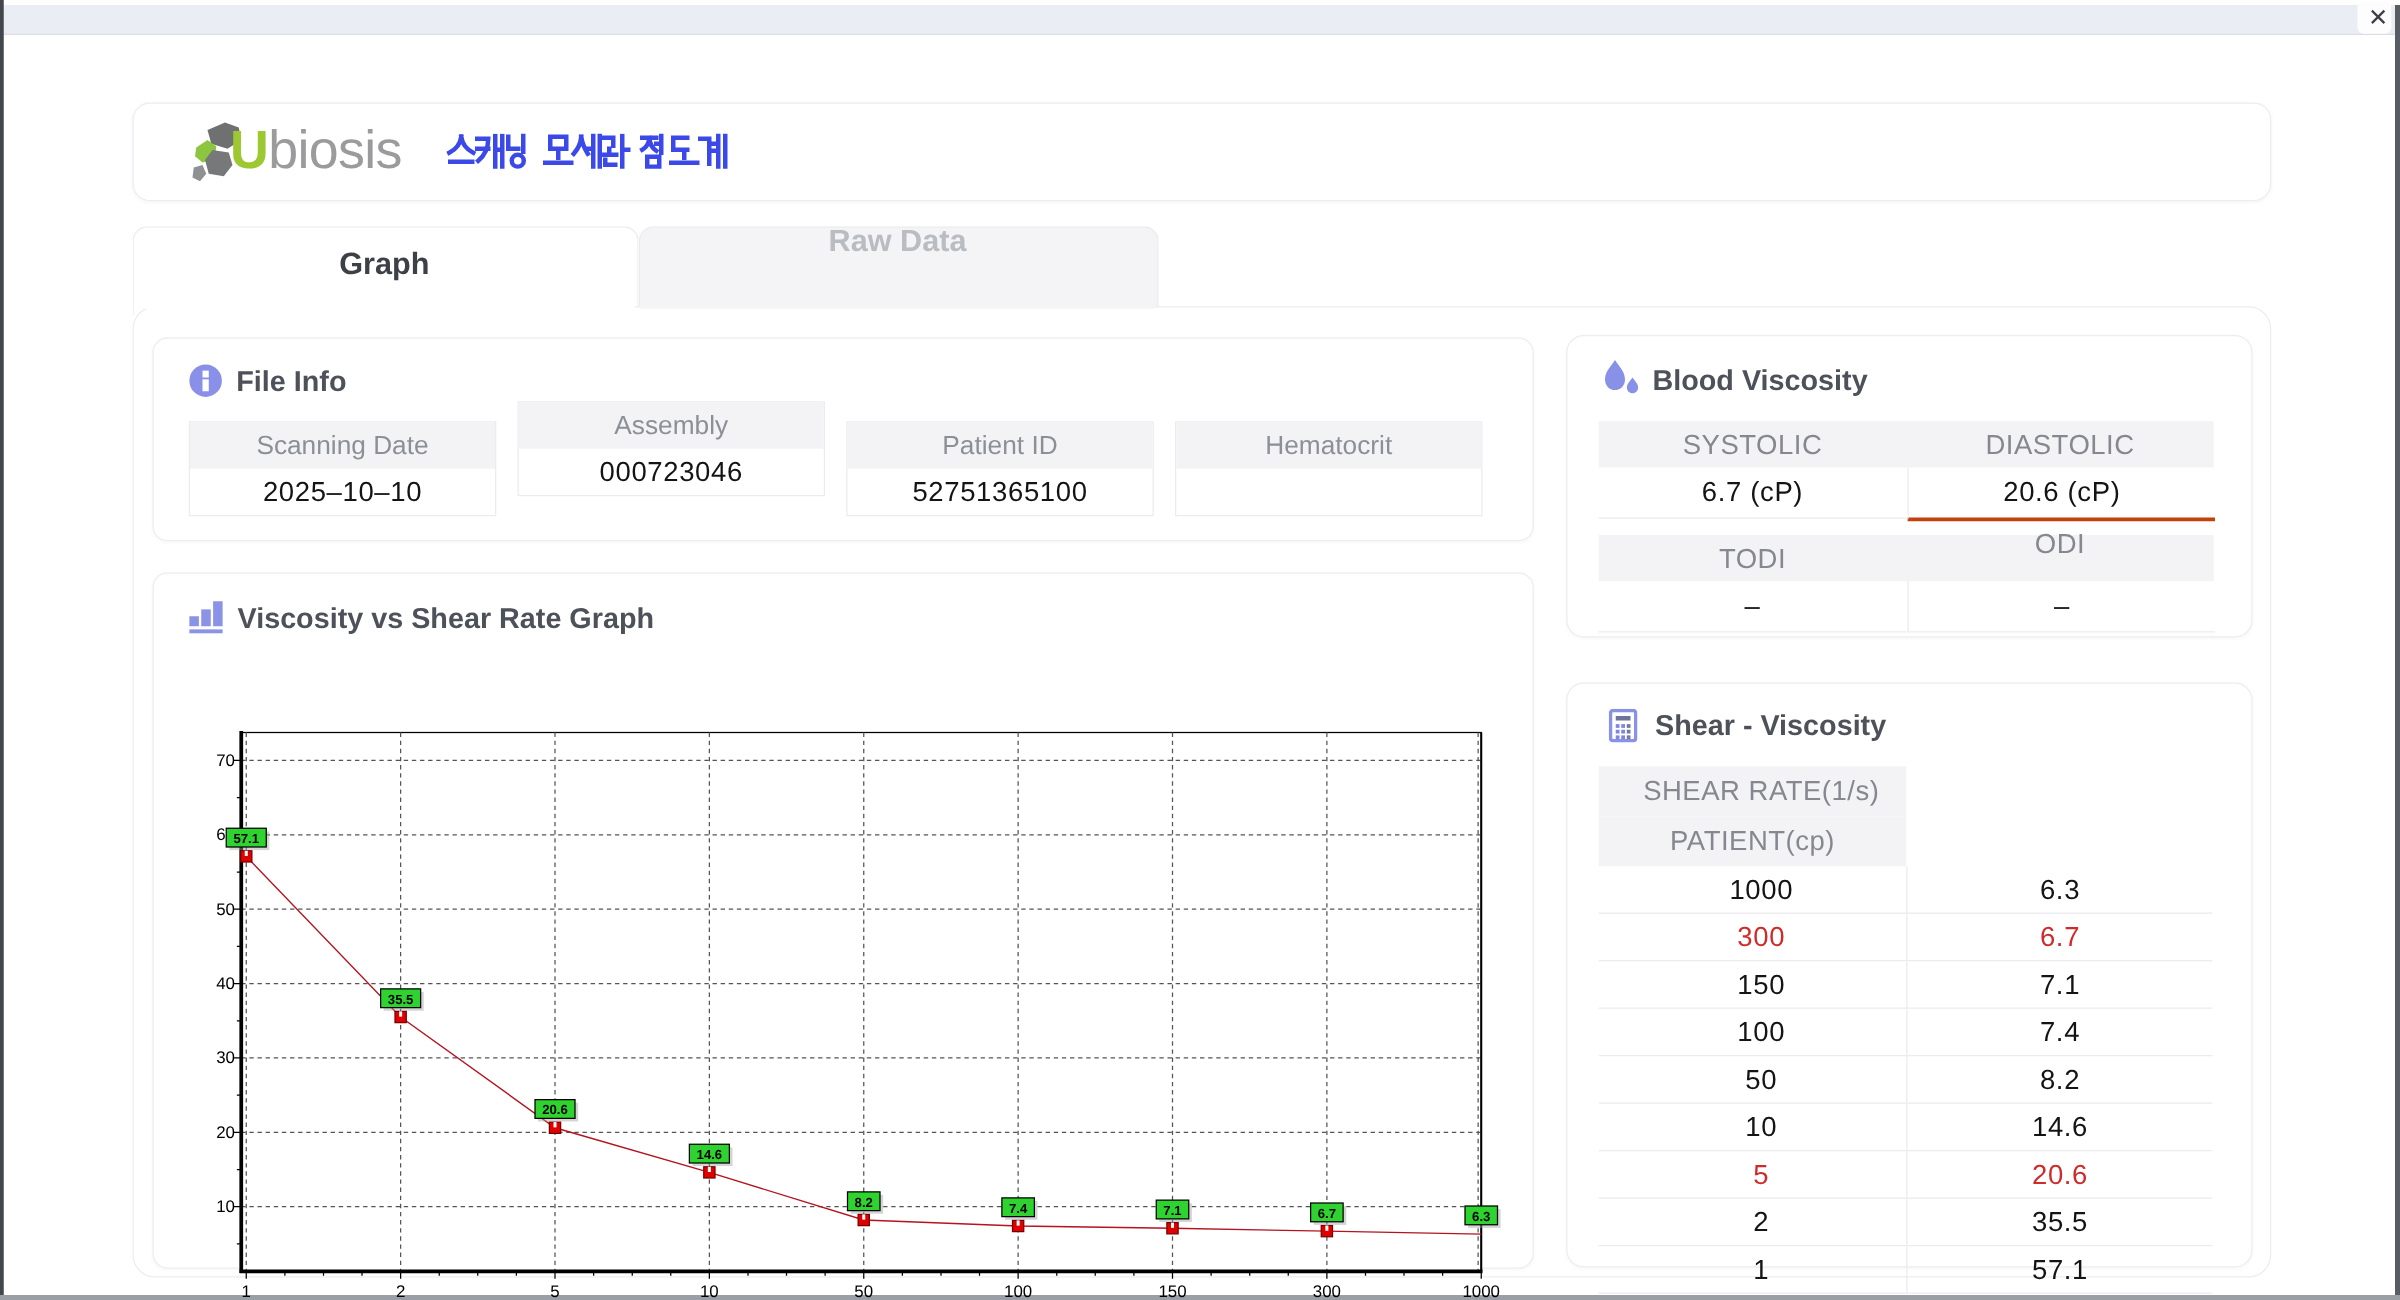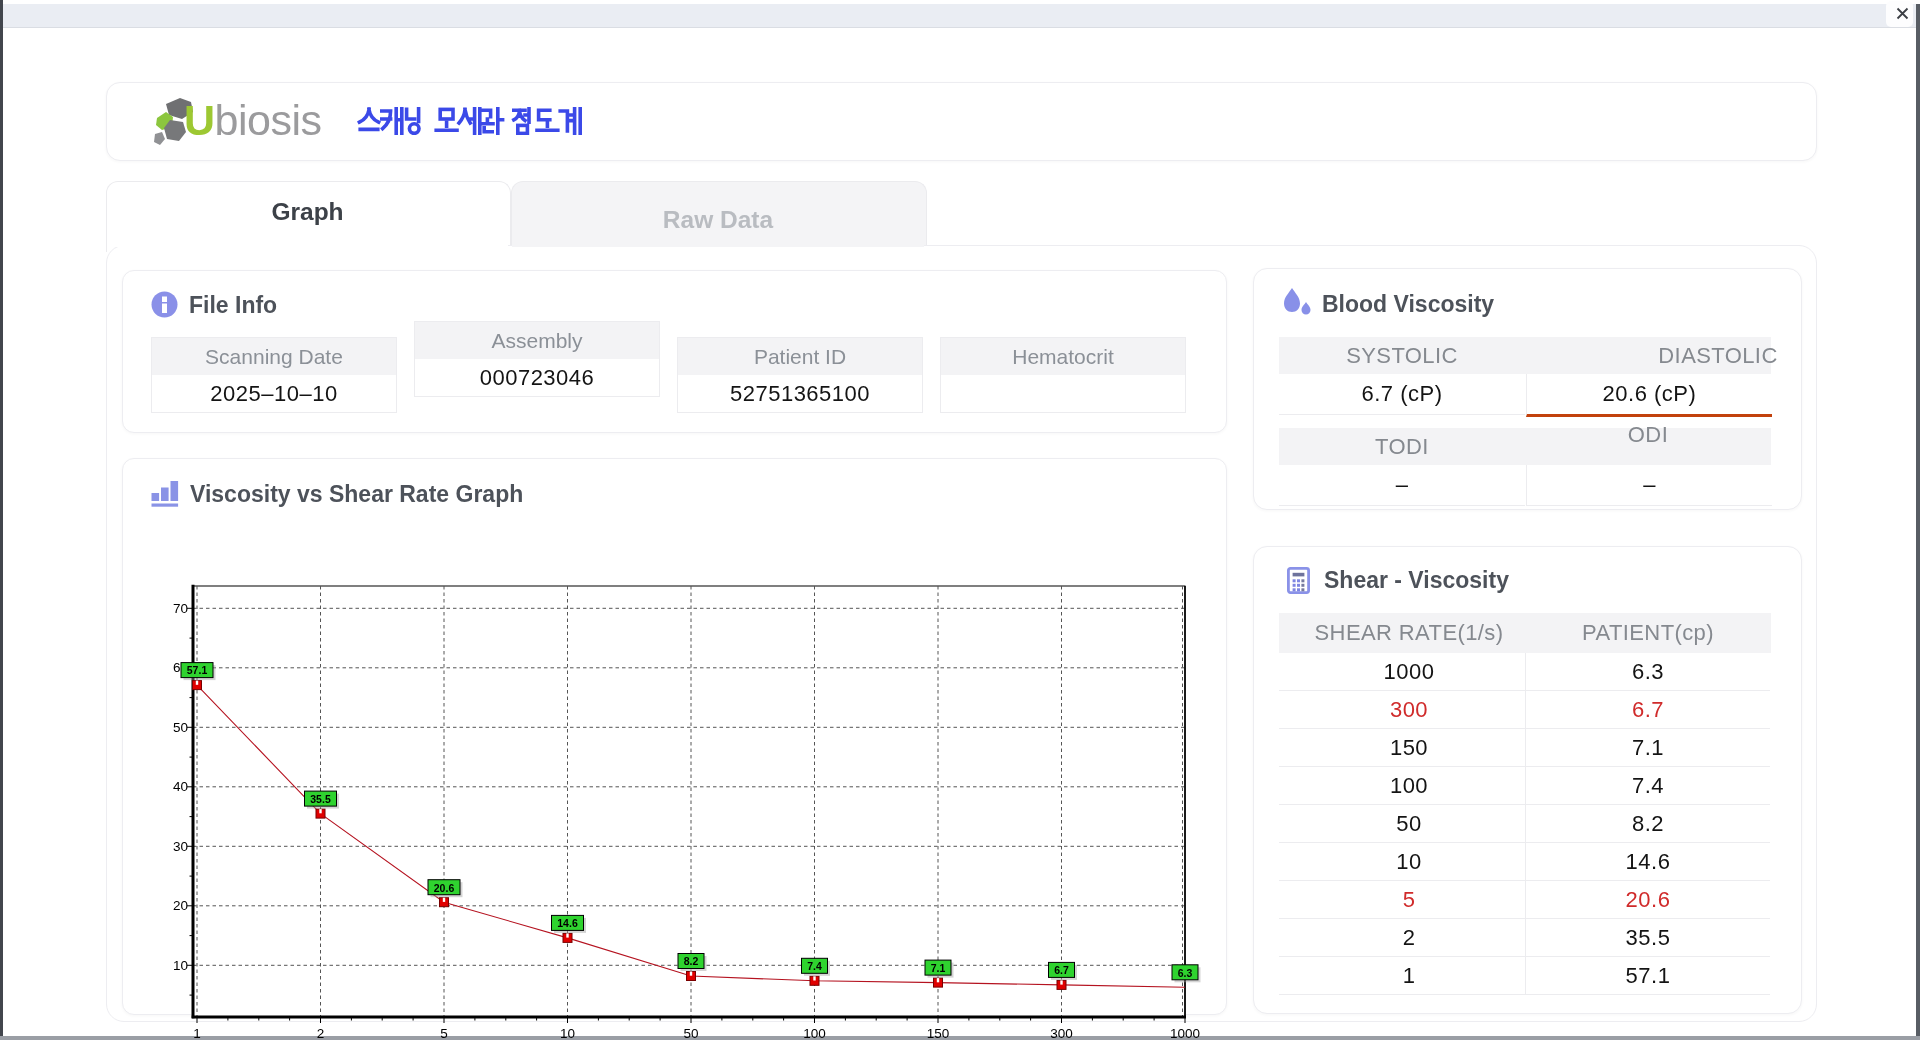--- a/index.html
+++ b/index.html
@@ -82,21 +82,21 @@
   <g transform="translate(252,0)">
     <path d="M2,5 H11 V30 M20,1 V33 M27,1 V33 M14,10 H20 M14,17 H20"></path>
   </g>
 </g>
 </svg>
 </div>
 
 <div class="abs" style="left:106px;top:181px;width:403px;height:70px;background:#fff;border:1px solid #ebebee;border-bottom:none;border-radius:12px 12px 0 0;"></div>
 <div class="abs" style="left:511px;top:181px;width:414px;height:70px;background:#f4f4f6;border:1px solid #ebebee;border-bottom:none;border-radius:12px 12px 0 0;"></div>
 <div class="abs" style="left:106px;top:181px;width:403px;height:62px;display:flex;align-items:center;justify-content:center;font-weight:bold;font-size:24.5px;color:#3c4148;">Graph</div>
-<div class="abs" style="left:511px;top:189px;width:414px;height:62px;display:flex;align-items:center;justify-content:center;font-weight:bold;font-size:24.5px;color:#b9bcc1;">Raw Data</div>
+<div class="abs" style="left:511px;top:163px;width:414px;height:62px;display:flex;align-items:center;justify-content:center;font-weight:bold;font-size:24.5px;color:#b9bcc1;">Raw Data</div>
 
 <div class="card" style="left:106px;top:245px;width:1709px;height:775px;border-radius:18px;box-shadow:none;"></div>
 
 <div class="abs" style="left:107px;top:244px;width:401px;height:3px;background:#fff;"></div>
 <div class="abs" style="left:512px;top:244px;width:412px;height:3px;background:#f4f4f6;"></div>
 
 <div class="card" style="left:122px;top:270px;width:1103px;height:161px;border-radius:12px;"></div>
 <div class="abs" style="left:151px;top:291px;">
   <svg width="27" height="27" viewBox="0 0 27 27">
     <circle cx="13.5" cy="13.5" r="13" fill="#8a90e8"></circle>
@@ -277,21 +277,21 @@
 <div class="abs" style="left:1283px;top:287px;">
   <svg width="30" height="32" viewBox="0 0 30 32">
     <path d="M9,1 C12,6 17,10 17,16.5 C17,21.5 13.4,25 9,25 C4.6,25 1,21.5 1,16.5 C1,10 6,6 9,1 Z" fill="#8890e8"></path>
     <path d="M23,15 C24.6,17.6 27.5,19.8 27.5,23 C27.5,25.7 25.5,27.6 23,27.6 C20.5,27.6 18.5,25.7 18.5,23 C18.5,19.8 21.4,17.6 23,15 Z" fill="#8890e8"></path>
   </svg>
 </div>
 <div class="abs ctitle" style="left:1322px;top:291px;">Blood Viscosity</div>
 <div id="bvtable">
   <div class="hdrrow abs" style="left:1279px;top:337px;width:492px;height:37px;"></div>
   <div class="hdrrow abs" style="left:1279px;top:337px;width:246px;height:37px;background:none;">SYSTOLIC</div>
-  <div class="hdrrow abs" style="left:1595px;top:337px;width:246px;height:37px;background:none;">DIASTOLIC</div>
+  <div class="hdrrow abs" style="left:1525px;top:337px;width:246px;height:37px;background:none;">DIASTOLIC</div>
   <div class="val abs" style="left:1279px;top:374px;width:246px;height:40px;border-bottom:1px solid #ececef;">6.7 (cP)</div>
   <div class="val abs" style="left:1526px;top:374px;width:245px;height:40px;border-bottom:3px solid #c2410c;border-left:1px solid #ececef;">20.6 (cP)</div>
   <div class="hdrrow abs" style="left:1279px;top:428px;width:492px;height:37px;"></div>
   <div class="hdrrow abs" style="left:1279px;top:428px;width:246px;height:37px;background:none;">TODI</div>
   <div class="hdrrow abs" style="left:1525px;top:416px;width:246px;height:37px;background:none;">ODI</div>
   <div class="val abs" style="left:1279px;top:465px;width:246px;height:40px;border-bottom:1px solid #ececef;">–</div>
   <div class="val abs" style="left:1526px;top:465px;width:245px;height:40px;border-bottom:1px solid #ececef;border-left:1px solid #ececef;">–</div>
 </div>
 
 <div class="card" style="left:1253px;top:546px;width:547px;height:466px;"></div>
@@ -307,21 +307,21 @@
         <rect x="10" y="16.8" width="3" height="3"></rect>
         <rect x="14.4" y="16.8" width="3" height="3" fill="#757a9f"></rect>
       <rect x="5.6" y="21.3" width="3" height="3"></rect>
         <rect x="10" y="21.3" width="3" height="3"></rect>
         <rect x="14.4" y="21.3" width="3" height="3" fill="#757a9f"></rect>
     </g>
   </svg>
 </div>
 <div class="abs ctitle" style="left:1324px;top:567px;">Shear - Viscosity</div>
 <div id="shtable" class="abs" style="left:1279px;top:613px;width:492px;">
-  <div style="display:flex;">
+  <div style="display:flex;flex-direction:column;">
     <div class="hdrrow" style="width:246px;height:40px;padding-left:14px;box-sizing:border-box;">SHEAR RATE(1/s)</div>
     <div class="hdrrow" style="width:246px;height:40px;">PATIENT(cp)</div>
   </div>
   <div class="shrow" style="display:flex;">
       <div class="val c1">1000</div>
       <div class="val c2">6.3</div>
     </div>
   <div class="shrow" style="display:flex;color:#d02b2b;">
       <div class="val c1" style="color:#d02b2b;">300</div>
       <div class="val c2" style="color:#d02b2b;">6.7</div>

